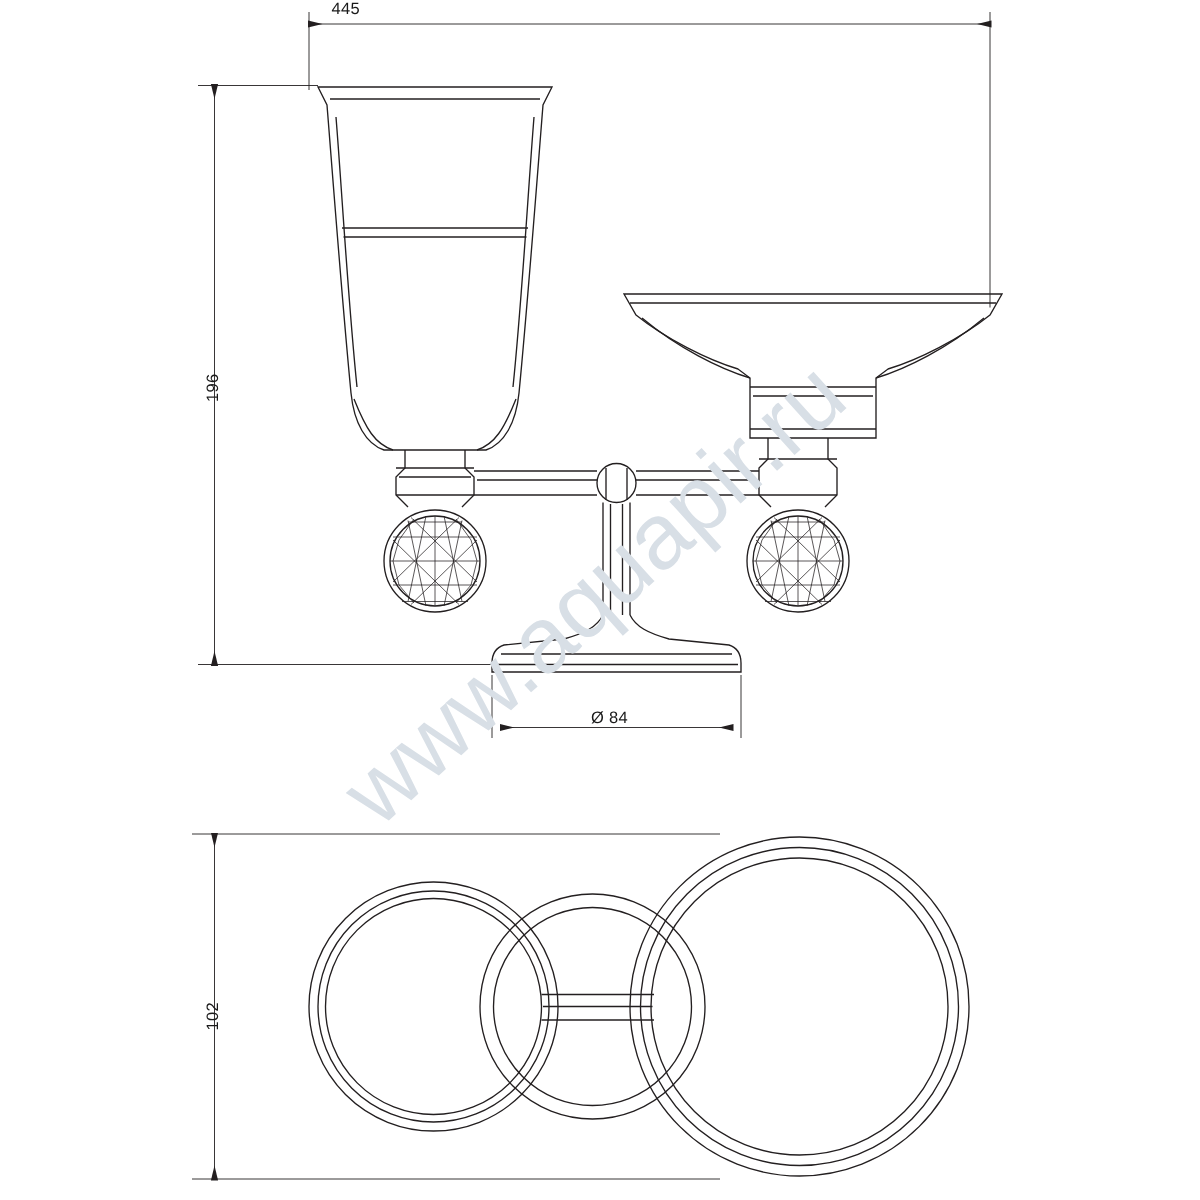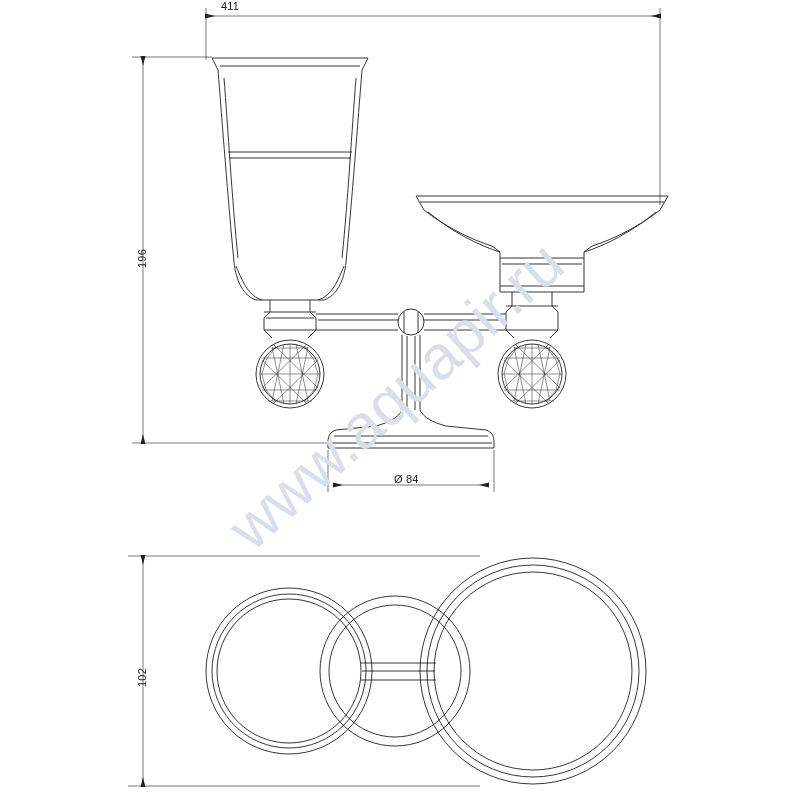--- a/index.html
+++ b/index.html
@@ -195,21 +195,21 @@
       <circle cx="533" cy="671" r="106"></circle>
       <circle cx="533" cy="671" r="99"></circle>
 
       <line x1="361" y1="663" x2="436" y2="663"></line>
       <line x1="361" y1="680" x2="436" y2="680"></line>
       <line x1="362" y1="671" x2="435" y2="671"></line>
 
     </g>
   </svg>
 
-  <div class="dim-label" style="left:221px; top:0px;">411</div>
+  <div class="dim-label" style="left:221px; top:0px;">445</div>
 
   <div class="dim-label vert" style="left:136px; top:268px;">196</div>
 
   <div class="dim-label" style="left:394px; top:473px;">Ø 84</div>
 
   <div class="dim-label vert" style="left:136px; top:687px;">102</div>
 
   <svg id="watermark" viewBox="0 0 800 800">
     <text x="400" y="415" text-anchor="middle" transform="rotate(-42 400 400)" font-family="Liberation Sans, sans-serif" font-size="62" fill="#d8dfe6">www.aquapir.ru</text>
   </svg>

